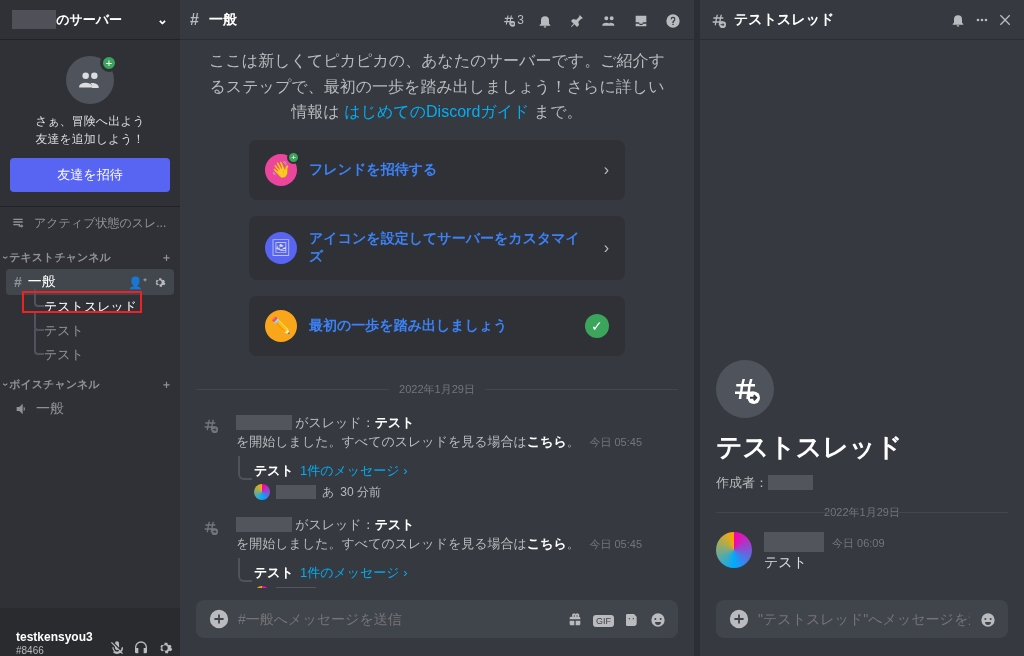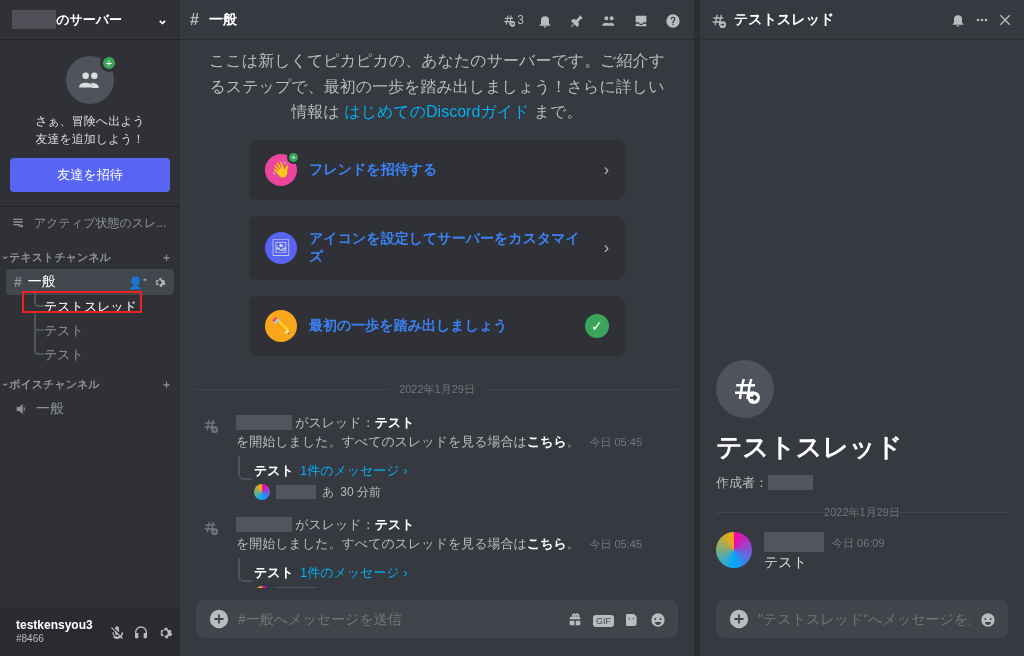--- a/index.html
+++ b/index.html
@@ -21,21 +21,21 @@
 .ch { display: flex; align-items: center; padding: 4px 8px; margin: 0 6px; border-radius: 4px; color: #8e9297; gap: 6px; cursor: pointer; position: relative; font-size: 14px; }
 .ch.sel { background: #42464d; color: #fff; }
 .ch .spacer { flex: 1; }
 .ch .micro-ic { color: #b9bbbe; font-size: 12px; }
 .thread-tree { margin-left: 28px; }
 .thread-item { display:flex; align-items:center; padding: 3px 8px 3px 10px; margin: 0 6px; color: #8e9297; font-size: 13px; cursor: pointer; position: relative; }
 .thread-item::before { content: ""; position: absolute; left: 0; top: -6px; bottom: 50%; border-left: 2px solid #4f545c; border-bottom: 2px solid #4f545c; border-radius: 0 0 0 4px; width: 8px; }
 .thread-item + .thread-item::before { top: -14px; }
 .thread-item.hilite { color: #fff; }
 .red-box { position: absolute; border: 2px solid #e22; pointer-events: none; }
-.bottom-user { margin-top: auto; height: 48px; background: #292b2f; display: flex; align-items: center; padding: 0 8px; gap: 8px; }
+.bottom-user { margin-top: auto; height: 48px; background: #292b2f; display: flex; align-items: flex-end; padding: 0 8px; gap: 8px; }
 .bottom-user .uav { width: 28px; height: 28px; border-radius: 50%; background: conic-gradient(#f0a,#0af,#fa0); }
 .bottom-user .names { line-height: 1.15; }
 .bottom-user .uname { font-size: 12px; color: #fff; font-weight: 600; }
 .bottom-user .tag { font-size: 10px; color: #b9bbbe; }
 .bottom-user .ic { width: 24px; text-align: center; color: #b9bbbe; cursor: pointer; font-size: 14px; }
 
 
 .main { flex: 1; background: #36393f; display: flex; flex-direction: column; min-width: 0; }
 .topbar { height: 40px; border-bottom: 1px solid #2c2e33; display: flex; align-items: center; padding: 0 10px; gap: 10px; color: #b9bbbe; }
 .topbar .title { color: #fff; font-weight: 600; font-size: 14px; }

